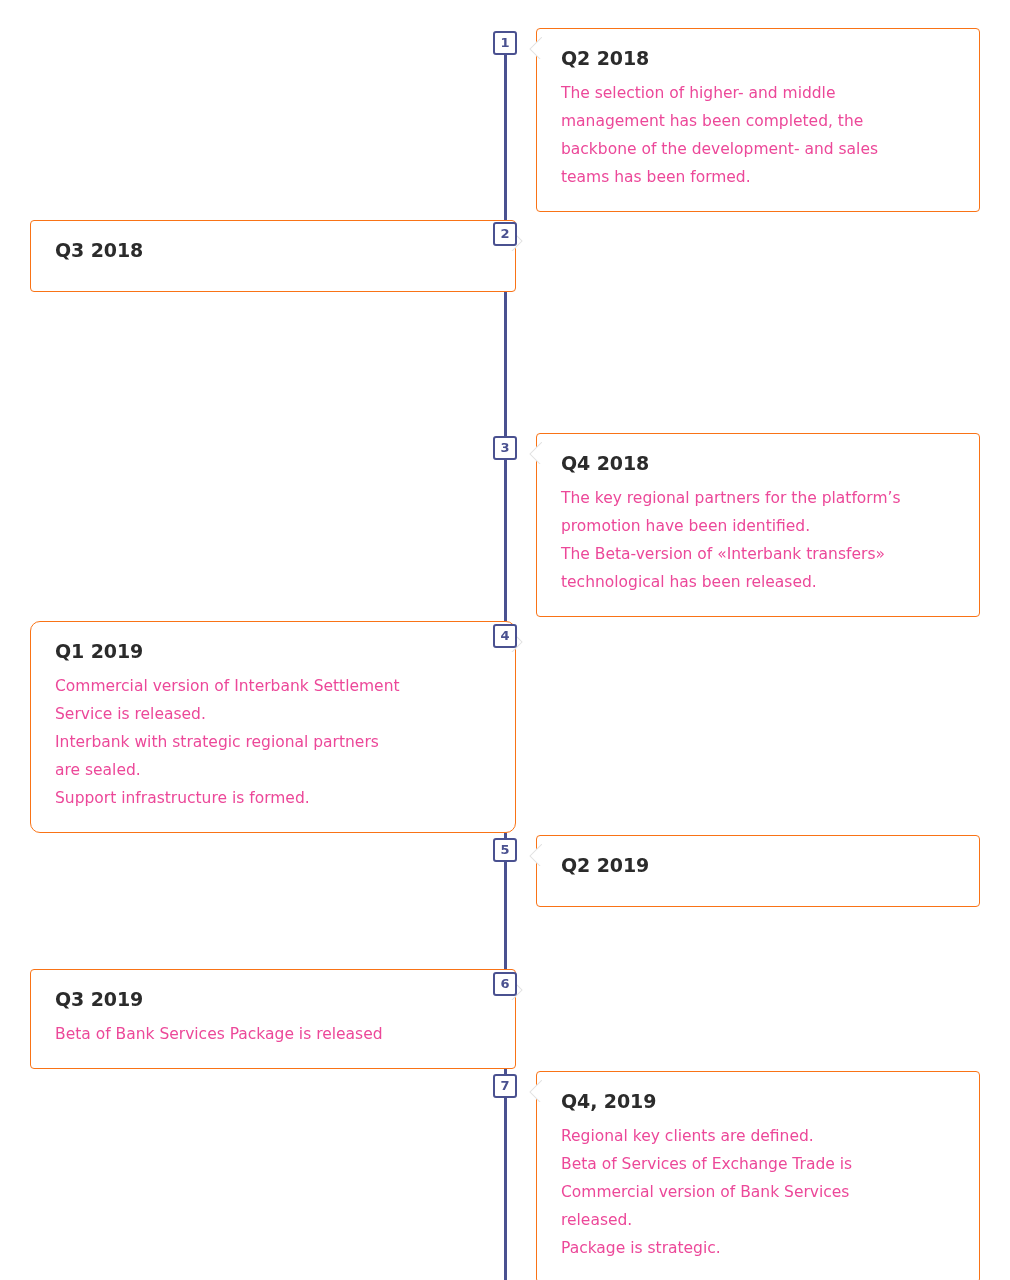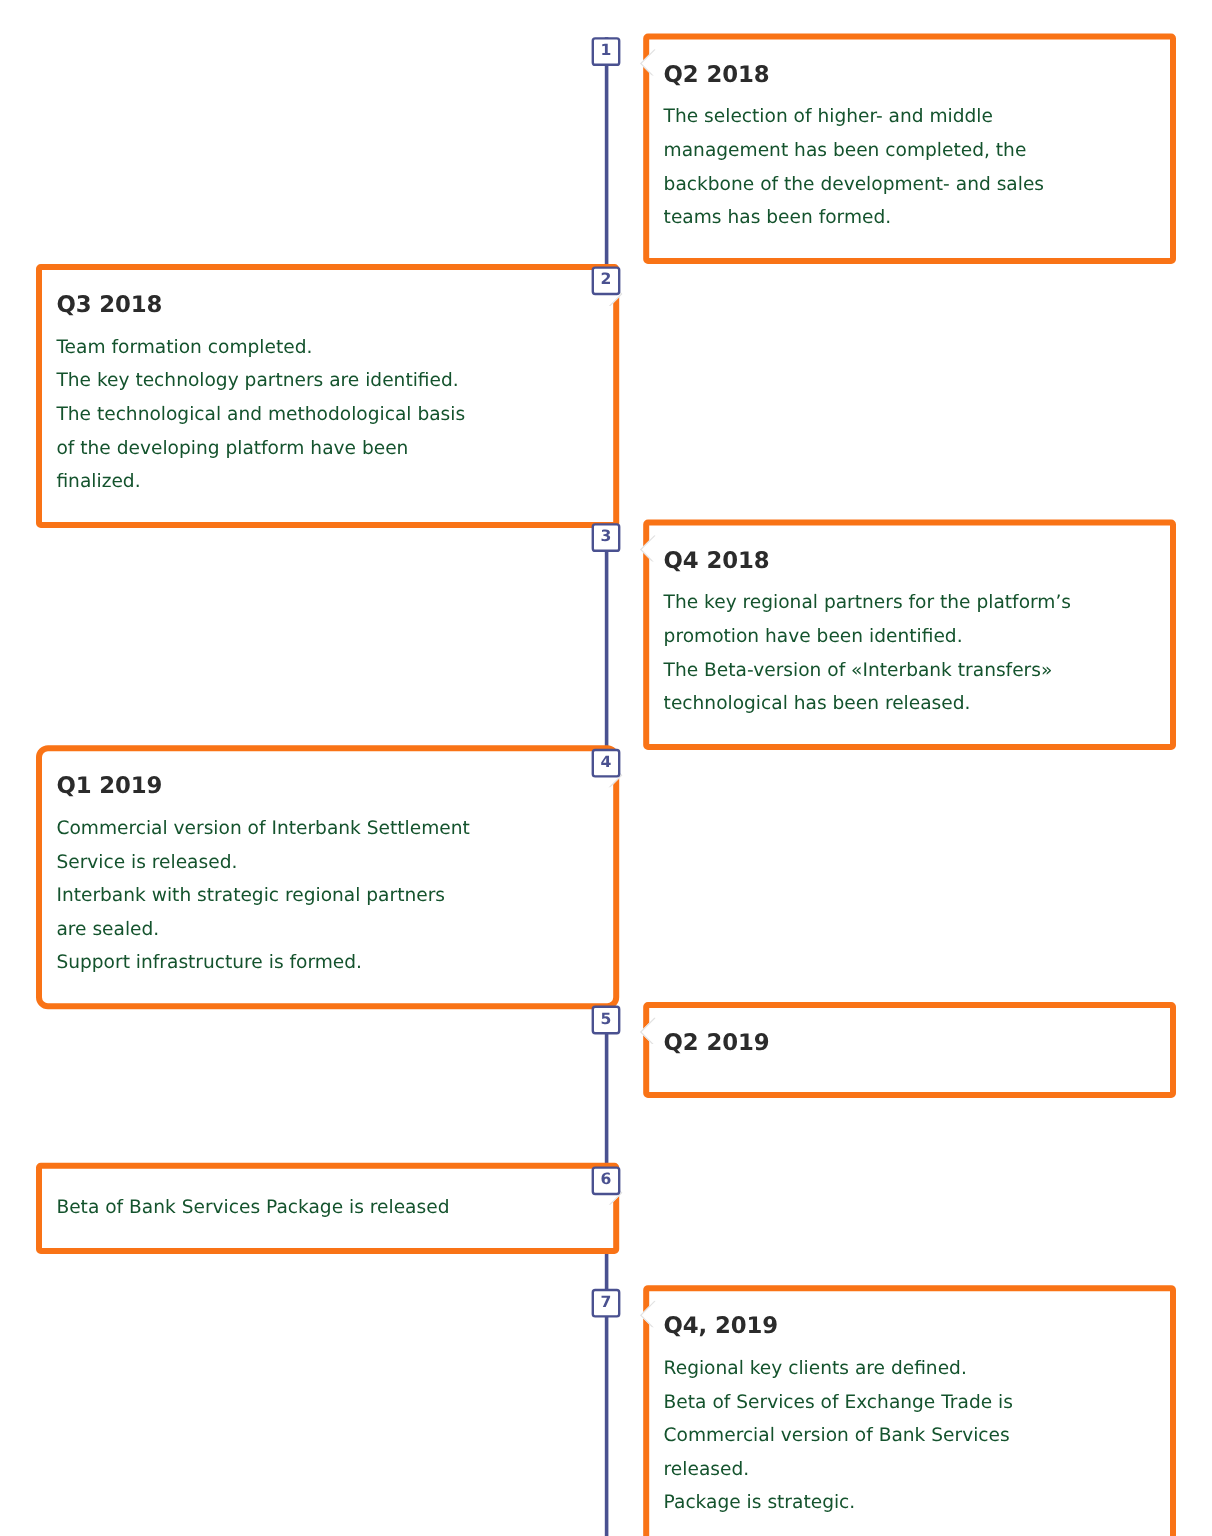--- a/index.html
+++ b/index.html
@@ -48,23 +48,23 @@
     line-height: 20px;
     text-align: center;
     z-index: 3;
   }
 
   
   .card {
     position: absolute;
     box-sizing: border-box;
     background: #ffffff;
-    border: 5px solid #f97316;
+    border: 1px solid #f97316;
     border-radius: 4px;
-    padding: 18px 22px 20px 12px;
+    padding: 18px 22px 20px 24px;
     z-index: 2;
   }
   .card.right {
     left: 536px;
     width: 444px;
   }
   .card.left {
     left: 30px;
     width: 486px;
   }
@@ -73,21 +73,21 @@
     margin: 0 0 10px 0;
     font-size: 19px;
     font-weight: 700;
     color: #2b2b2b;
     letter-spacing: -0.1px;
   }
   .card-body {
     margin: 0;
     font-size: 15.5px;
     line-height: 28px;
-    color: #14532d;
+    color: #ec4899;
   }
   .card-body .line { display: block; }
 
   
   .notch {
     position: absolute;
     width: 13px;
     height: 22px;
     overflow: hidden;
     z-index: 4;
@@ -122,27 +122,20 @@
           <span class="line">The selection of higher- and middle</span>
           <span class="line">management has been completed, the</span>
           <span class="line">backbone of the development- and sales</span>
           <span class="line">teams has been formed.</span>
         </div>
       </div>
       <div class="marker" style="top: 31px;">1</div>
       <div class="card left" style="top: 220px;">
         <div class="notch"></div>
         <div class="card-title">Q3 2018</div>
-        <div class="card-body">
-          <span class="line">Team formation completed.</span>
-          <span class="line">The key technology partners are identified.</span>
-          <span class="line">The technological and methodological basis</span>
-          <span class="line">of the developing platform have been</span>
-          <span class="line">finalized.</span>
-        </div>
       </div>
       <div class="marker" style="top: 222px;">2</div>
       <div class="card right" style="top: 433px;">
         <div class="notch"></div>
         <div class="card-title">Q4 2018</div>
         <div class="card-body">
           <span class="line">The key regional partners for the platform’s</span>
           <span class="line">promotion have been identified.</span>
           <span class="line">The Beta-version of «Interbank transfers»</span>
           <span class="line">technological has been released.</span>
@@ -161,20 +154,21 @@
         </div>
       </div>
       <div class="marker" style="top: 624px;">4</div>
       <div class="card right" style="top: 835px;">
         <div class="notch"></div>
         <div class="card-title">Q2 2019</div>
       </div>
       <div class="marker" style="top: 838px;">5</div>
       <div class="card left" style="top: 969px;">
         <div class="notch"></div>
+        <div class="card-title">Q3 2019</div>
         <div class="card-body">
           <span class="line">Beta of Bank Services Package is released</span>
         </div>
       </div>
       <div class="marker" style="top: 972px;">6</div>
       <div class="card right" style="top: 1071px;">
         <div class="notch"></div>
         <div class="card-title">Q4, 2019</div>
         <div class="card-body">
           <span class="line">Regional key clients are defined.</span>

